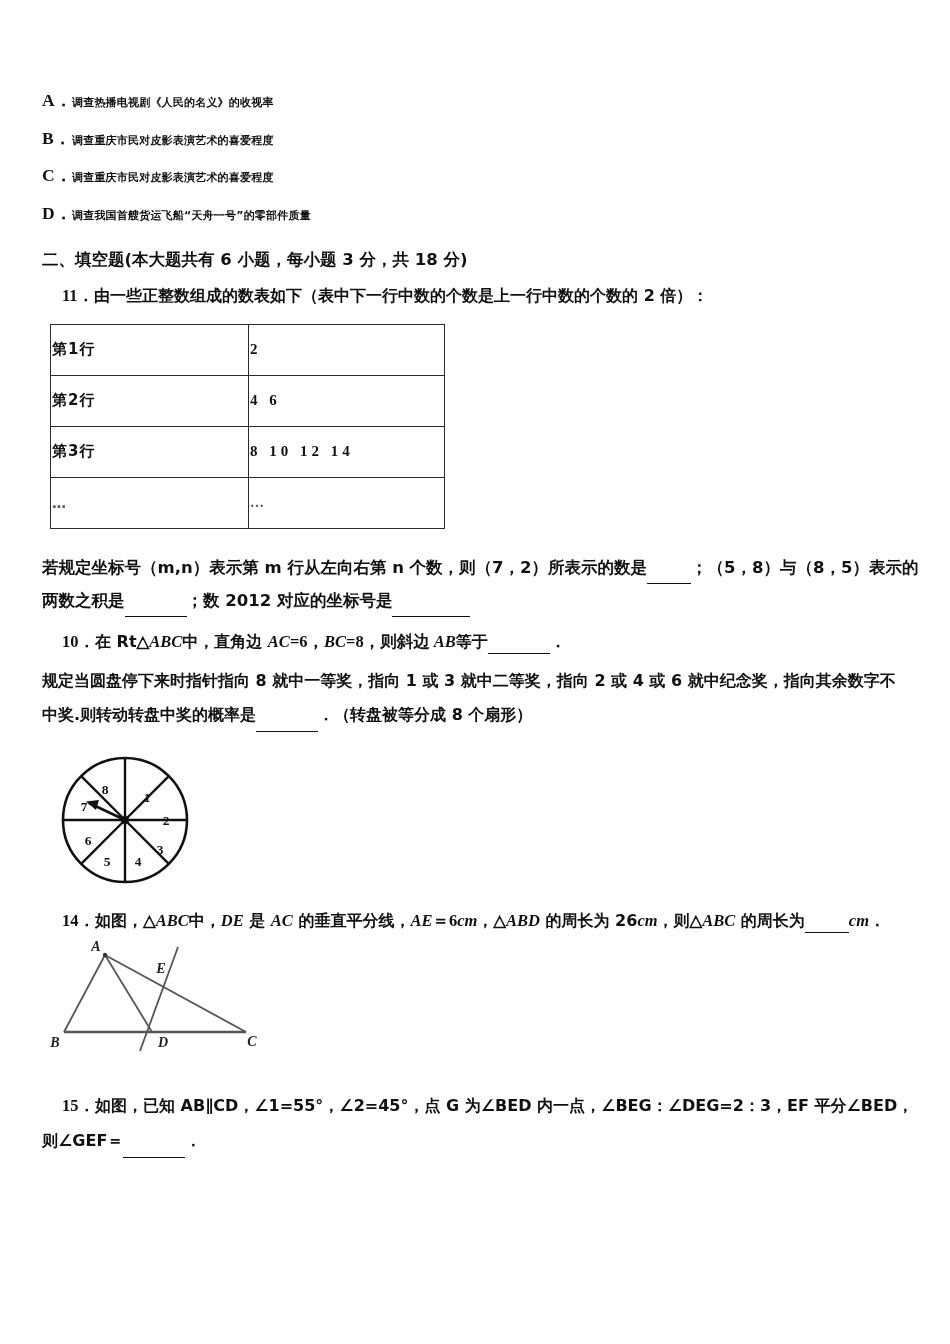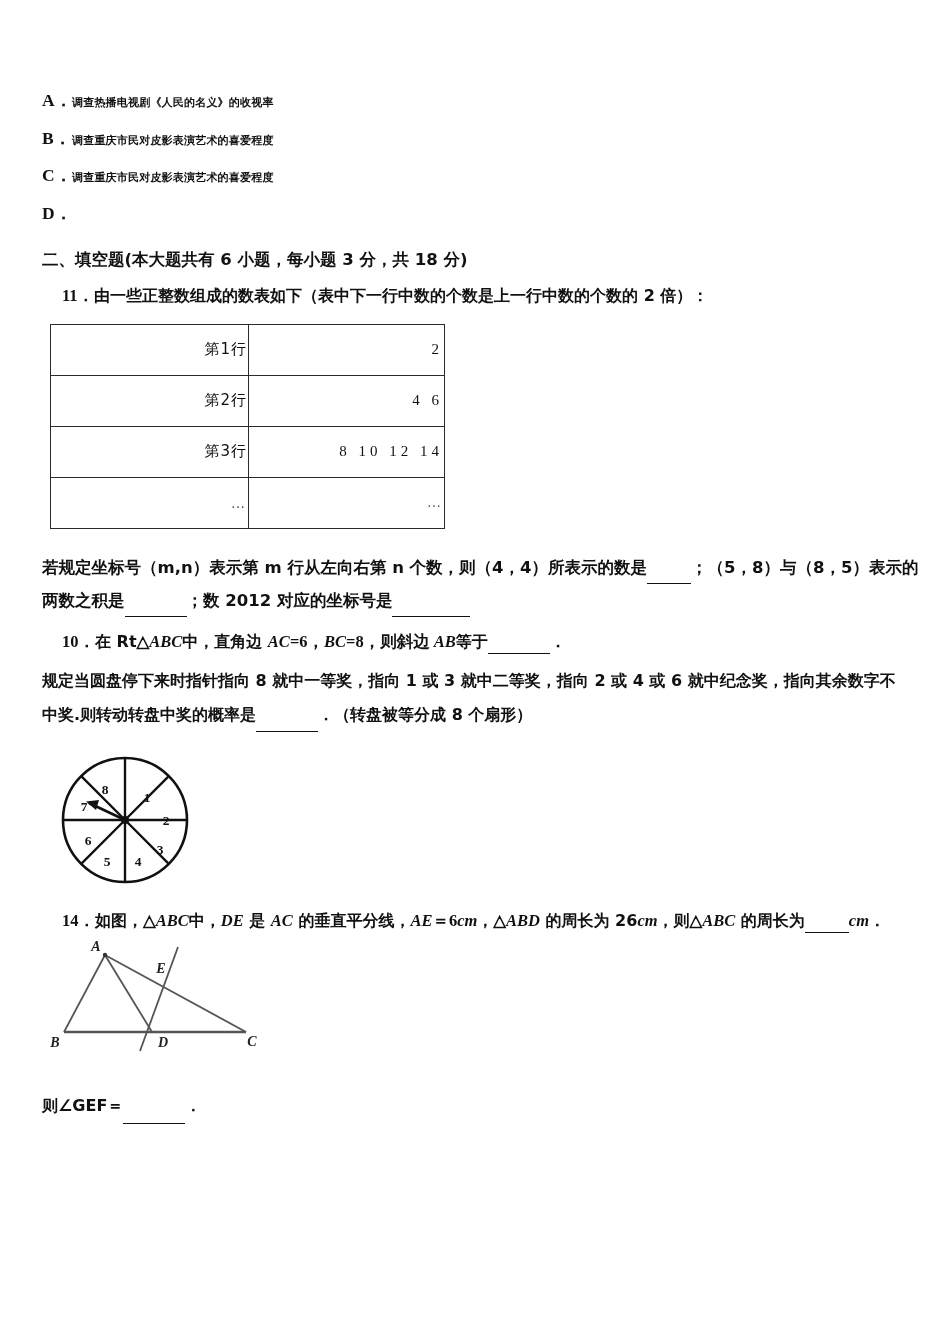--- a/index.html
+++ b/index.html
@@ -100,25 +100,25 @@
   
   .numtable {
     border-collapse: collapse;
     margin: 16px 0 0 8px;
     width: 388px;
     table-layout: fixed;
   }
   .numtable td {
     border: 1.6px solid #2b2b2b;
     height: 48px;
-    text-align: right;
+    text-align: left;
     vertical-align: middle;
     font-family: "DejaVu Sans", sans-serif;
     font-size: 15px;
-    font-weight: normal;
+    font-weight: bold;
     letter-spacing: 1px;
   }
   .numtable td.c1 { width: 195px; }
   .numtable td.c2 { width: 193px; font-family: "Liberation Serif", serif; letter-spacing: 4px; }
   .numtable td.dots { color: #555; letter-spacing: 2px; font-size: 14px; }
 
   .after-table {
     margin-top: 22px;
   }
   .after-table .line {
@@ -150,20 +150,21 @@
     <div class="choice-line">
       <span class="choice-letter">B．</span>
       <span class="choice-text">调查重庆市民对皮影表演艺术的喜爱程度</span>
     </div>
     <div class="choice-line">
       <span class="choice-letter">C．</span>
       <span class="choice-text">调查重庆市民对皮影表演艺术的喜爱程度</span>
     </div>
     <div class="choice-line">
       <span class="choice-letter">D．</span>
+      <span class="choice-text">调查我国首艘货运飞船“天舟一号”的零部件质量</span>
     </div>
 
     <div class="section-head">二、填空题(本大题共有 6 小题，每小题 3 分，共 18 分)</div>
 
     <div class="q">
       <span class="num">11．</span><span class="qtext">由一些正整数组成的数表如下（表中下一行中数的个数是上一行中数的个数的 2 倍）：</span>
     </div>
 
     <table class="numtable">
       <tbody>
@@ -181,21 +182,21 @@
         </tr>
         <tr>
           <td class="c1 dots">…</td>
           <td class="c2 dots">…</td>
         </tr>
       </tbody>
     </table>
 
     <div class="after-table">
       <div class="line">
-        <span>若规定坐标号（m,n）表示第 m 行从左向右第 n 个数，则（4，4）所表示的数是</span><span class="blank b-sm"></span><span>；（5，8）与（8，5）表示的</span>
+        <span>若规定坐标号（m,n）表示第 m 行从左向右第 n 个数，则（7，2）所表示的数是</span><span class="blank b-sm"></span><span>；（5，8）与（8，5）表示的</span>
       </div>
       <div class="line">
         <span>两数之积是</span><span class="blank b-md"></span><span>；数 2012 对应的坐标号是</span><span class="blank b-lg"></span>
       </div>
     </div>
 
     <div class="q" style="margin-top:12px;">
       <span class="num">10．</span><span class="qtext">在 Rt</span><span class="rom">△</span><span class="ital">ABC</span><span class="qtext">中，直角边 </span><span class="ital">AC</span><span class="rom">=6，</span><span class="ital">BC</span><span class="rom">=8，则斜边 </span><span class="ital">AB</span><span class="qtext">等于</span><span class="blank b-md"></span><span class="rom">．</span>
     </div>
 
@@ -263,18 +264,21 @@
           <text x="9" y="108" font-family="Liberation Serif, serif" font-style="italic" font-size="14" font-weight="bold" fill="#222" text-anchor="middle">B</text>
           <text x="206" y="107" font-family="Liberation Serif, serif" font-style="italic" font-size="14" font-weight="bold" fill="#222" text-anchor="middle">C</text>
           <text x="117" y="108" font-family="Liberation Serif, serif" font-style="italic" font-size="14" font-weight="bold" fill="#222" text-anchor="middle">D</text>
           <text x="115" y="34" font-family="Liberation Serif, serif" font-style="italic" font-size="14" font-weight="bold" fill="#222" text-anchor="middle">E</text>
         </g>
       </svg>
     </figure>
 
     <div class="q" style="margin-top:28px; line-height:2.1;">
       <div>
+        <span class="num">15．</span><span class="qtext">如图，已知 AB∥CD，∠1=55°，∠2=45°，点 G 为∠BED 内一点，∠BEG：∠DEG=2：3，EF 平分∠BED，</span>
+      </div>
+      <div>
         <span class="qtext">则∠GEF＝</span><span class="blank b-md"></span><span class="qtext">．</span>
       </div>
     </div>
 
   </div>
 </div>
 
 </body></html>

